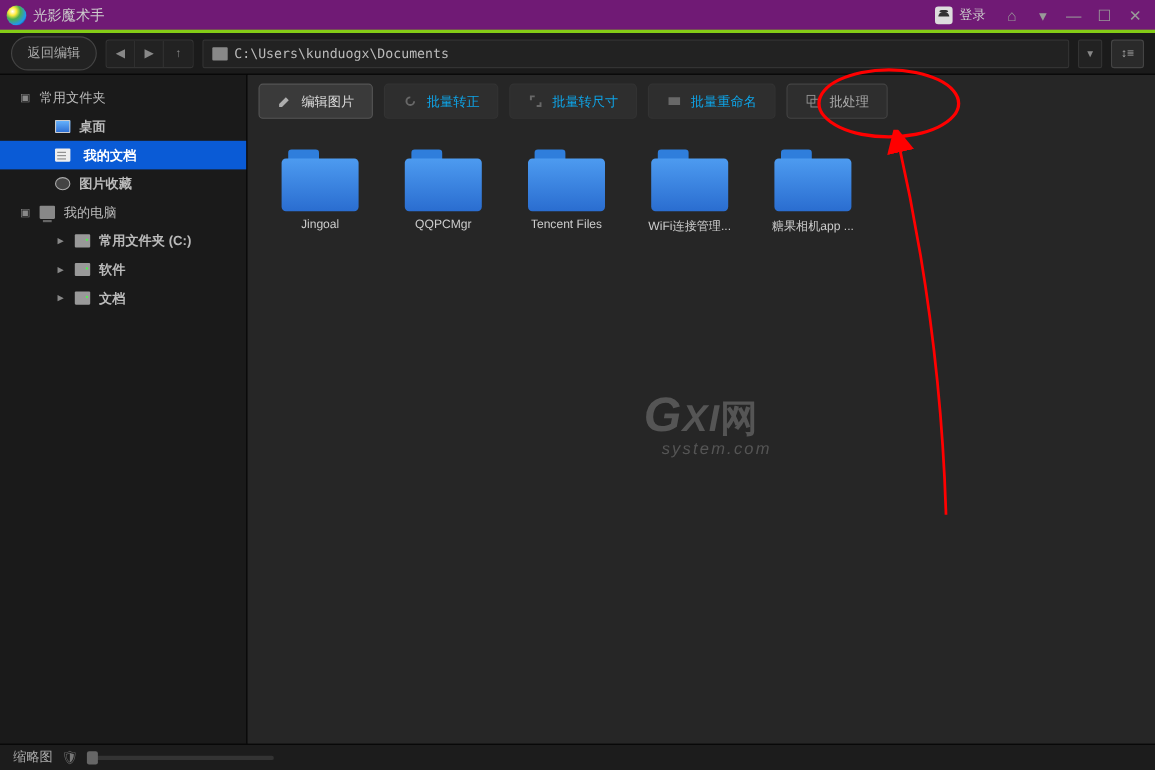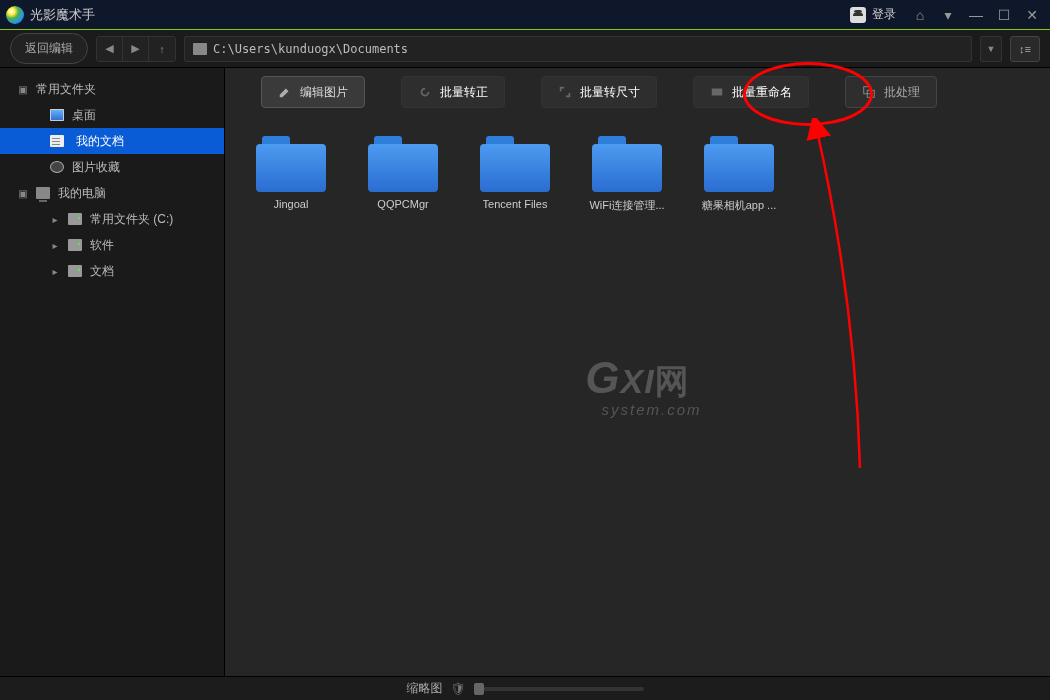--- a/index.html
+++ b/index.html
@@ -1,19 +1,19 @@
 <!DOCTYPE html>
 <html><head>
 <meta charset="utf-8">
 <style>
 * { margin: 0; padding: 0; box-sizing: border-box; font-family: "Microsoft YaHei", SimSun, sans-serif; }
 body { background: #000; width: 1050px; height: 700px; overflow: hidden; position: relative; }
 
 
-.titlebar { height: 30px; background: #0f172a; display: flex; align-items: center; padding: 0 6px; color: #ccc; font-size: 12px; border-bottom: 1px solid #84cc16; }
+.titlebar { height: 30px; background: #701a75; display: flex; align-items: center; padding: 0 6px; color: #ccc; font-size: 12px; border-bottom: 3px solid #84cc16; }
 .titlebar .logo { width: 18px; height: 18px; border-radius: 50%; background: radial-gradient(circle at 30% 30%, #fff 0%, #ffeb3b 20%, #4caf50 40%, #2196f3 70%, #000 100%); margin-right: 6px; }
 .titlebar .title { flex: 0 0 auto; font-size: 13px; }
 .titlebar .spacer { flex: 1; }
 .titlebar .login { display: flex; align-items: center; gap: 6px; padding: 2px 8px; cursor: pointer; }
 .titlebar .login .avatar { width: 16px; height: 16px; background: #ddd; border-radius: 3px; position: relative; }
 .titlebar .login .avatar::after { content:''; position:absolute; left:3px; top:5px; width:10px; height:4px; border-radius:4px 4px 0 0; background:#333; box-shadow: 0 -3px 0 -1px #333; }
 .titlebar .win-btn { width: 24px; height: 20px; display:flex; align-items:center; justify-content:center; margin-left:4px; color:#999; cursor:pointer; font-size:14px; }
 
 
 .pathbar { height: 38px; background: #1b1b1b; display:flex; align-items:center; padding: 0 10px; gap: 8px; border-bottom:1px solid #000; }
@@ -26,60 +26,60 @@
 .path-drop { width:22px; height:26px; background:#222; border:1px solid #333; display:flex; align-items:center; justify-content:center; color:#888; cursor:pointer; border-radius:2px; font-size:9px; }
 .sort-btn { width:30px; height:26px; background:#2a2a2a; border:1px solid #444; display:flex; align-items:center; justify-content:center; color:#aaa; cursor:pointer; border-radius:3px; font-size:11px; }
 
 
 .body { display:flex; height: calc(700px - 30px - 38px - 24px); }
 
 
 .sidebar { width: 225px; background:#1a1a1a; border-right:1px solid #000; padding-top:8px; color:#bbb; font-size:12px; overflow:hidden; }
 .side-item { display:flex; align-items:center; height:26px; padding-left:28px; gap:8px; cursor:pointer; }
 .side-item.group { padding-left:18px; }
-.side-item.child { padding-left:50px; }
+.side-item.child { padding-left:50px;font-weight:bold; }
 .side-item.selected { background:#0a5bd6; color:#fff;gap:12px; }
 .side-item .exp { width:10px; text-align:center; color:#888; font-size:10px; }
 .side-item .ficon { width:14px; height:12px; display:inline-block; }
 .ic-desktop { background:linear-gradient(#6ab7ff,#2a6bd1); border-radius:1px; box-shadow:inset 0 0 0 1px #ccc; }
 .ic-doc { background:#eee; border-radius:1px; position:relative; width:12px; height:14px; }
 .ic-doc::after{content:'';position:absolute;left:2px;top:3px;width:8px;height:1px;background:#888;box-shadow:0 3px 0 #888,0 6px 0 #888;}
 .ic-fav { width:14px;height:14px;border-radius:50%;border:1px solid #aaa;background:#444; }
 .ic-pc { background:#888; width:14px;height:10px;border-radius:1px;position:relative;}
 .ic-pc::after{content:'';position:absolute;bottom:-3px;left:3px;width:8px;height:2px;background:#666;}
 .ic-disk { background:#999;border-radius:1px;width:14px;height:10px;position:relative;}
 .ic-disk::after{content:'';position:absolute;right:2px;top:4px;width:2px;height:2px;background:#4f4;border-radius:50%;}
 
 
 .main { flex:1; background:#262626; position:relative; display:flex; flex-direction:column; }
 .action-row { height:48px; display:flex; align-items:center; padding:0 10px; gap:10px; }
-.action-btn { height:32px; padding:0 16px; border:1px solid #444; border-radius:4px; background:#2e2e2e; color:#aaa; font-size:12px; display:flex; align-items:center; gap:8px; cursor:pointer;margin-left:26px; }
+.action-btn { height:32px; padding:0 16px; border:1px solid #444; border-radius:4px; background:#2e2e2e; color:#aaa; font-size:12px; display:flex; align-items:center; gap:8px; cursor:pointer; }
 .action-btn.primary { background:#3a3a3a; color:#ddd; border-color:#555; }
-.action-btn.disabled { color:#ffffff; border-color:#333; }
+.action-btn.disabled { color:#0ea5e9; border-color:#333; }
 .action-btn .aicon { width:14px;height:14px; opacity:.8; }
 
 .folder-grid { flex:1; padding:20px 10px; display:flex; flex-wrap:wrap; align-content:flex-start; gap:0; position:relative; }
 .folder-item { width:112px; display:flex; flex-direction:column; align-items:center; gap:6px; cursor:pointer; }
 .folder-icon { width:70px; height:56px; position:relative; }
 .folder-icon .back { position:absolute; top:0; left:6px; width:28px; height:12px; background:#2f7edc; border-radius:3px 3px 0 0; }
 .folder-icon .front { position:absolute; top:8px; left:0; width:70px; height:48px; background:linear-gradient(#4d9bf0,#2a6dd0); border-radius:4px; }
 .folder-label { color:#ccc; font-size:11px; text-align:center; max-width:100px; overflow:hidden; white-space:nowrap; text-overflow:ellipsis; font-family: Liberation Sans, sans-serif; }
 
 
 .watermark { position:absolute; left:50%; top:48%; transform:translate(-50%,-50%); text-align:center; color:#555; pointer-events:none; }
 .watermark .big { font-size:44px; font-weight:bold; font-style:italic; letter-spacing:1px; }
 .watermark .big .net { font-size:34px; font-style:normal; }
 .watermark .small { font-size:15px; letter-spacing:2px; font-style:italic; margin-top:-4px; margin-left:28px; }
 
 
 .ann-ellipse { position:absolute; border:3px solid #f00; border-radius:50%; width:130px; height:64px; pointer-events:none; }
 .ann-arrow { position:absolute; pointer-events:none; }
 
 
-.statusbar { height:24px; background:#1c1c1c; border-top:1px solid #000; display:flex; align-items:center; justify-content:center; padding:0 12px; gap:8px; color:#aaa; font-size:12px; }
+.statusbar { height:24px; background:#1c1c1c; border-top:1px solid #000; display:flex; align-items:center; justify-content:flex-start; padding:0 12px; gap:8px; color:#aaa; font-size:12px; }
 .slider { width:170px; height:4px; background:#333; border-radius:2px; position:relative; }
 .slider .thumb { position:absolute; left:0; top:-4px; width:10px; height:12px; background:#666; border-radius:2px; }
 </style>
 </head>
 <body>
 
 <div class="titlebar">
   <div class="logo"></div>
   <div class="title">光影魔术手</div>
   <div class="spacer"></div>

